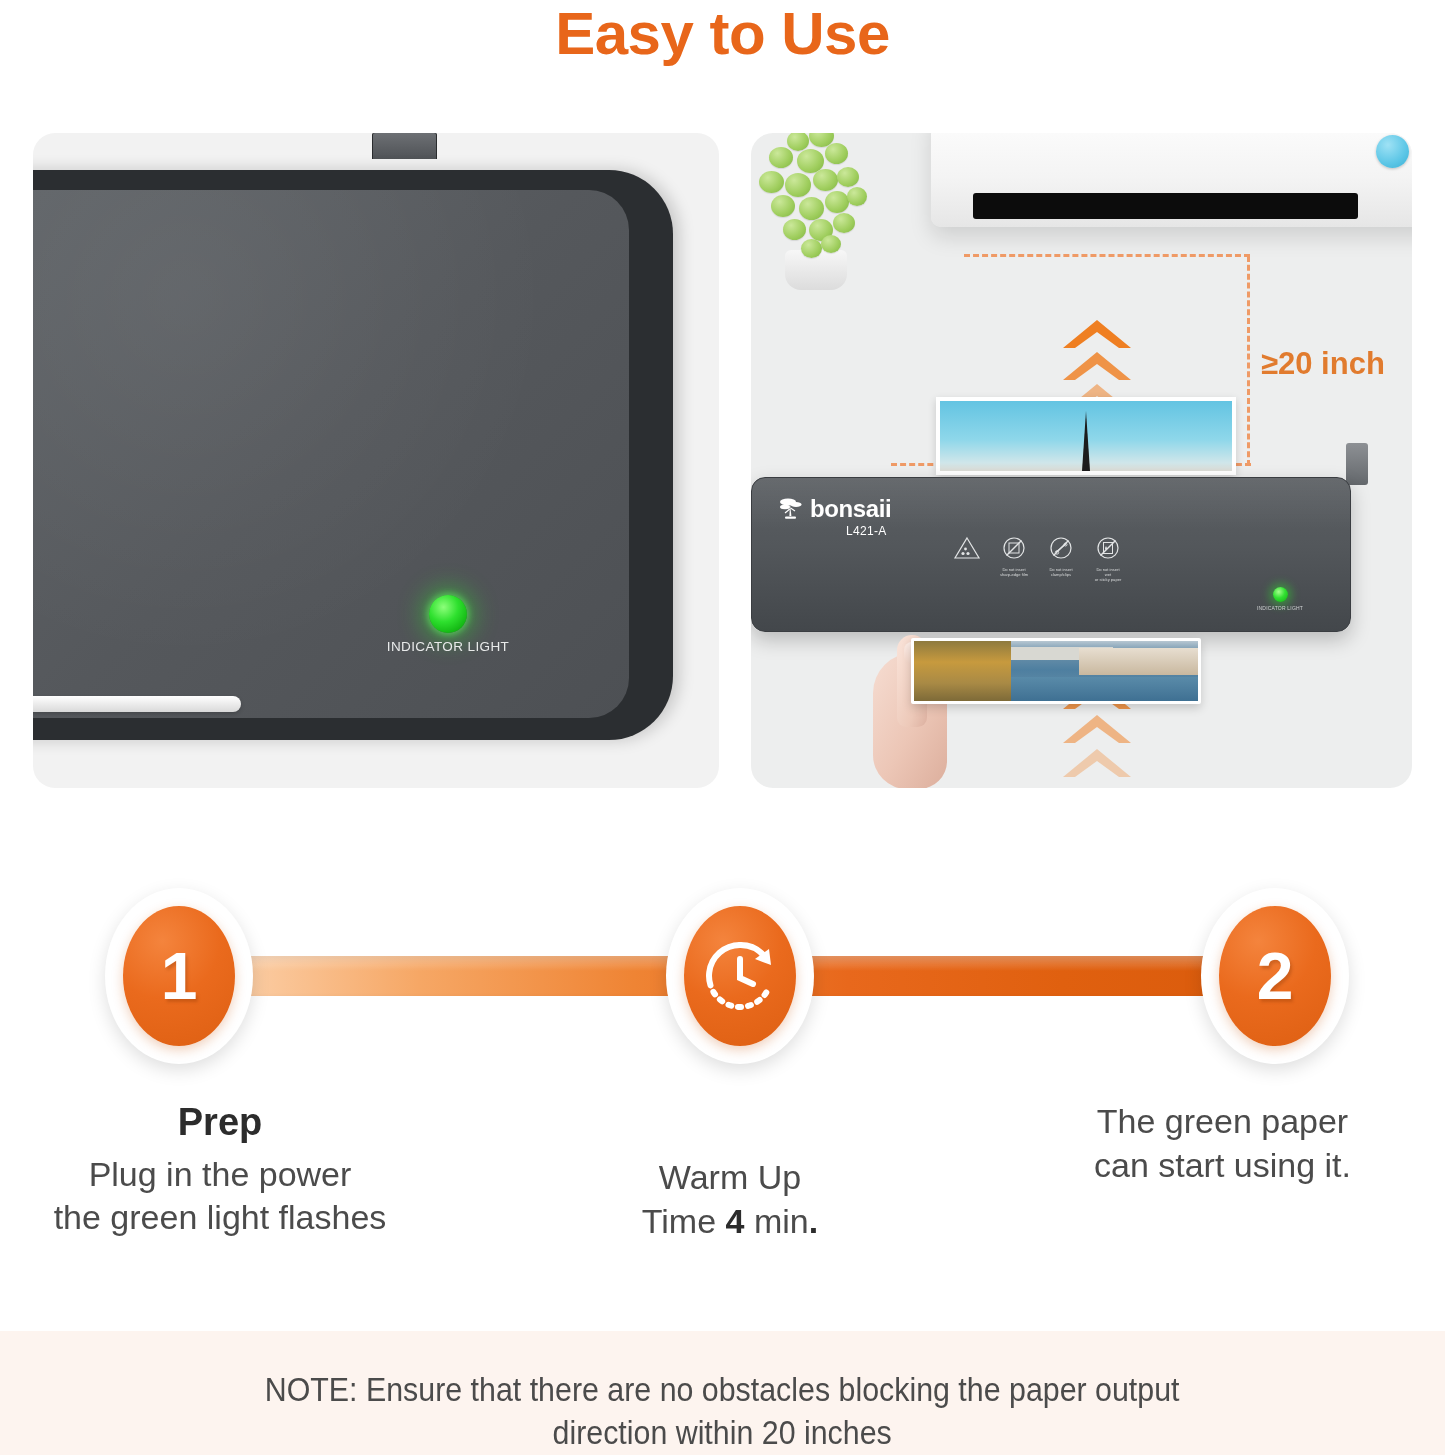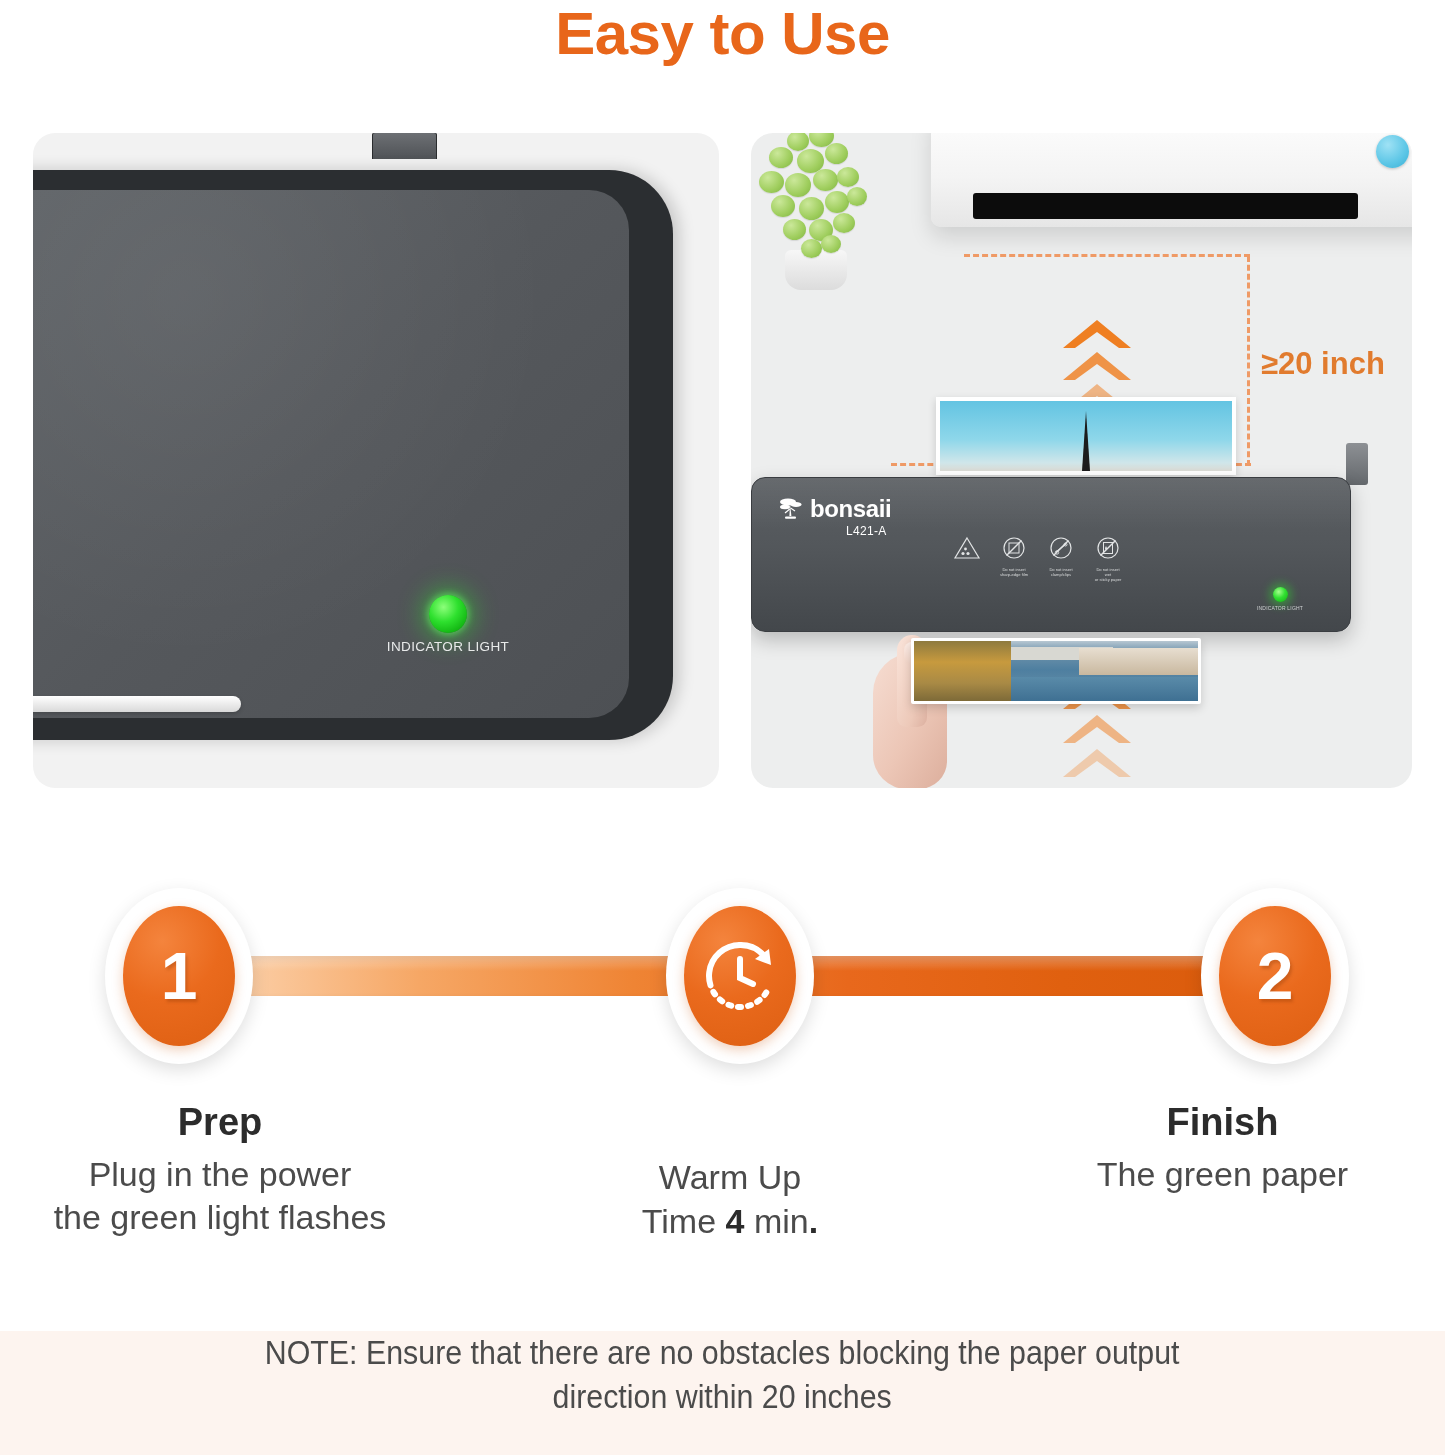--- a/index.html
+++ b/index.html
@@ -411,21 +411,21 @@
   .step-1 { left: 0;    top: 0;  width: 440px; }
   .step-c { left: 520px; top: 56px; width: 420px; }
   .step-2 { left: 1000px; top: 0; width: 445px; }
 
   
   .note {
     position: absolute;
     left: 0; top: 1331px;
     width: 1445px; height: 124px;
     background: #fdf4ef;
-    display: flex; align-items: flex-start; justify-content: center;
+    display: flex; align-items: flex-end; justify-content: center;
   }
   .note-text {
     font-size: 33px;
     color: #4b4b4b;
     text-align: center;
     line-height: 1.32;
     max-width: 1260px;
     transform: scaleX(.92);
   }
 </style>
@@ -631,23 +631,23 @@
   <div class="step step-c">
     <div class="step-desc">
       <div>Warm Up</div>
       <div>
         <span>Time </span><b>4</b><span> min</span><b>.</b>
       </div>
     </div>
   </div>
 
   <div class="step step-2">
-    <div class="step-title">Finish</div>
     <div class="step-desc">
       <div>The green paper</div>
+      <div>can start using it.</div>
     </div>
   </div>
 </div>
 
 <div class="note">
   <div class="note-text">
     <div>NOTE: Ensure that there are no obstacles blocking the paper output</div>
     <div>direction within 20 inches</div>
   </div>
 </div>

